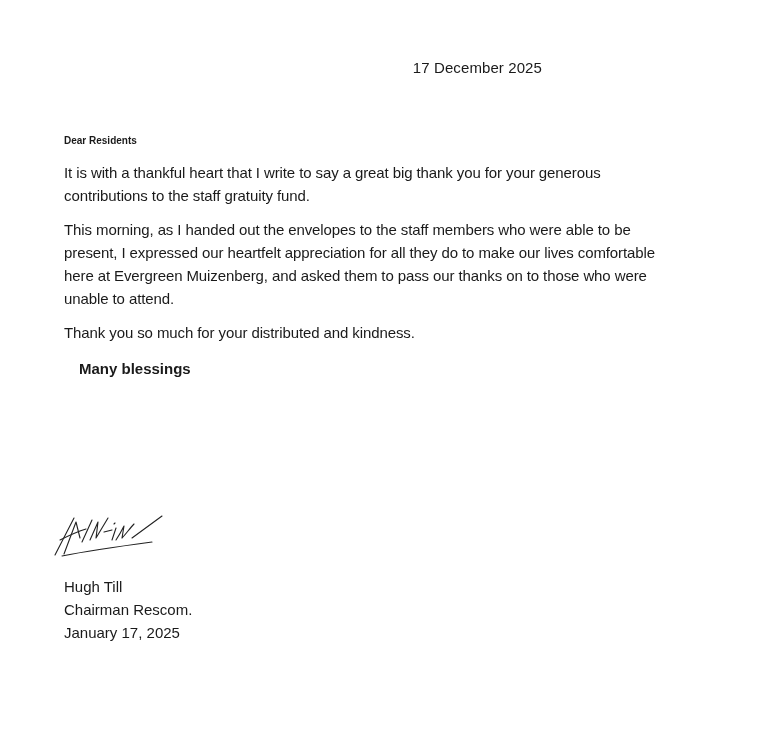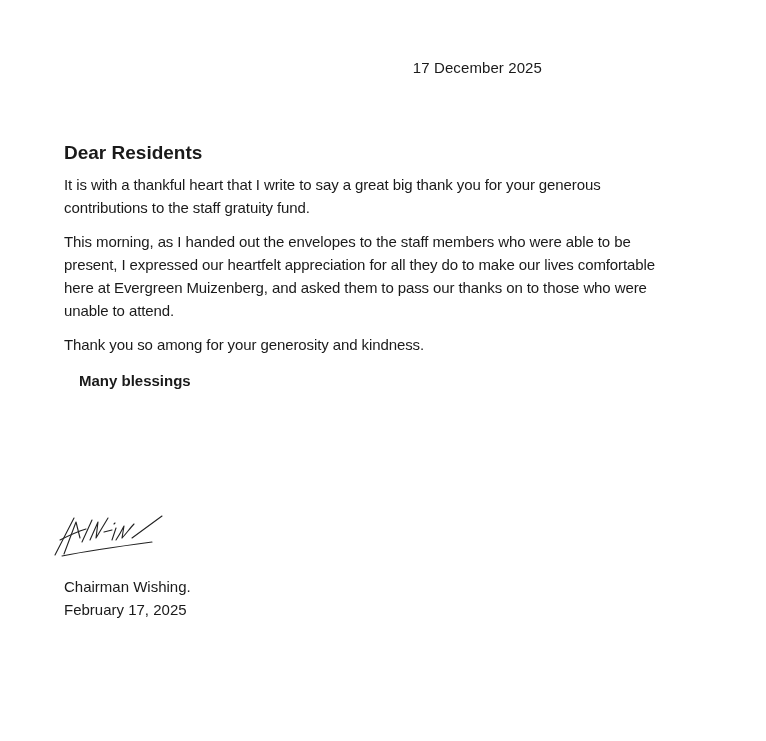--- a/index.html
+++ b/index.html
@@ -7,53 +7,54 @@
       width: 766px; height: 741px; position: relative; overflow: hidden;
       font-family: "Liberation Sans", "DejaVu Sans", sans-serif;
       color: #1a1a1a;
     }
     .page { position: absolute; left: 0; top: 0; width: 625px; height: 741px; background: #fff; }
     .date-top {
       position: absolute; right: 83px; top: 59px;
       font-size: 15px; letter-spacing: 0.1px;
     }
     .body-block { position: absolute; left: 64px; top: 127px; width: 630px; }
-    .salutation { font-size: 19px; font-weight: bold; margin: 16px 0 10px 0; line-height: 20px; }
+    .salutation { font-size: 10px; font-weight: bold; margin: 4px 0 10px 0; line-height: 20px; }
     p.para {
       font-size: 15px; line-height: 23px; margin: 0 12px 11px 0; letter-spacing: -0.1px;
     }
     .closing { font-size: 15px; font-weight: bold; margin: 15px; line-height: 20px; }
     .signature { position: absolute; left: 52px; top: 510px; width: 125px; height: 50px; }
     .sig-block { position: absolute; left: 64px; top: 575px; font-size: 15px; line-height: 23px; }
     .sig-block div { white-space: nowrap; }
   </style>
 </head>
 <body>
 
 <div class="page">
   <div class="date-top">17 December 2025</div>
 
   <div class="body-block">
     <div class="salutation">Dear Residents</div>
     <p class="para">It is with a thankful heart that I write to say a great big thank you for your generous contributions to the staff gratuity fund.</p>
     <p class="para">This morning, as I handed out the envelopes to the staff members who were able to be present, I expressed our heartfelt appreciation for all they do to make our lives comfortable here at Evergreen Muizenberg, and asked them to pass our thanks on to those who were unable to attend.</p>
-    <p class="para">Thank you so among for your generosity and kindness.</p>
+    <p class="para">Thank you so much for your distributed and kindness.</p>
     <div class="closing">Many blessings</div>
   </div>
 
   <svg class="signature" viewBox="0 0 125 50" fill="none" stroke="#222" stroke-width="1.1" stroke-linecap="round" stroke-linejoin="round">
     <path d="M3 45 L22 8"></path>
     <path d="M12 44 L24 12 L28 28"></path>
     <path d="M8 30 C16 26 24 22 34 19"></path>
     <path d="M30 32 L40 10"></path>
     <path d="M38 30 L46 12 L44 28 L56 8"></path>
     <path d="M52 22 L60 20"></path>
     <path d="M60 30 L64 18 M62 14 L63 13"></path>
     <path d="M64 30 C68 24 70 20 72 16 L70 28 C74 24 78 18 82 14"></path>
     <path d="M80 28 L110 6"></path>
     <path d="M10 46 C40 40 70 36 100 32"></path>
   </svg>
 
   <div class="sig-block">
-    <div>Chairman Wishing.</div>
-    <div>February 17, 2025</div>
+    <div>Hugh Till</div>
+    <div>Chairman Rescom.</div>
+    <div>January 17, 2025</div>
   </div>
 </div>
 
 </body></html>

